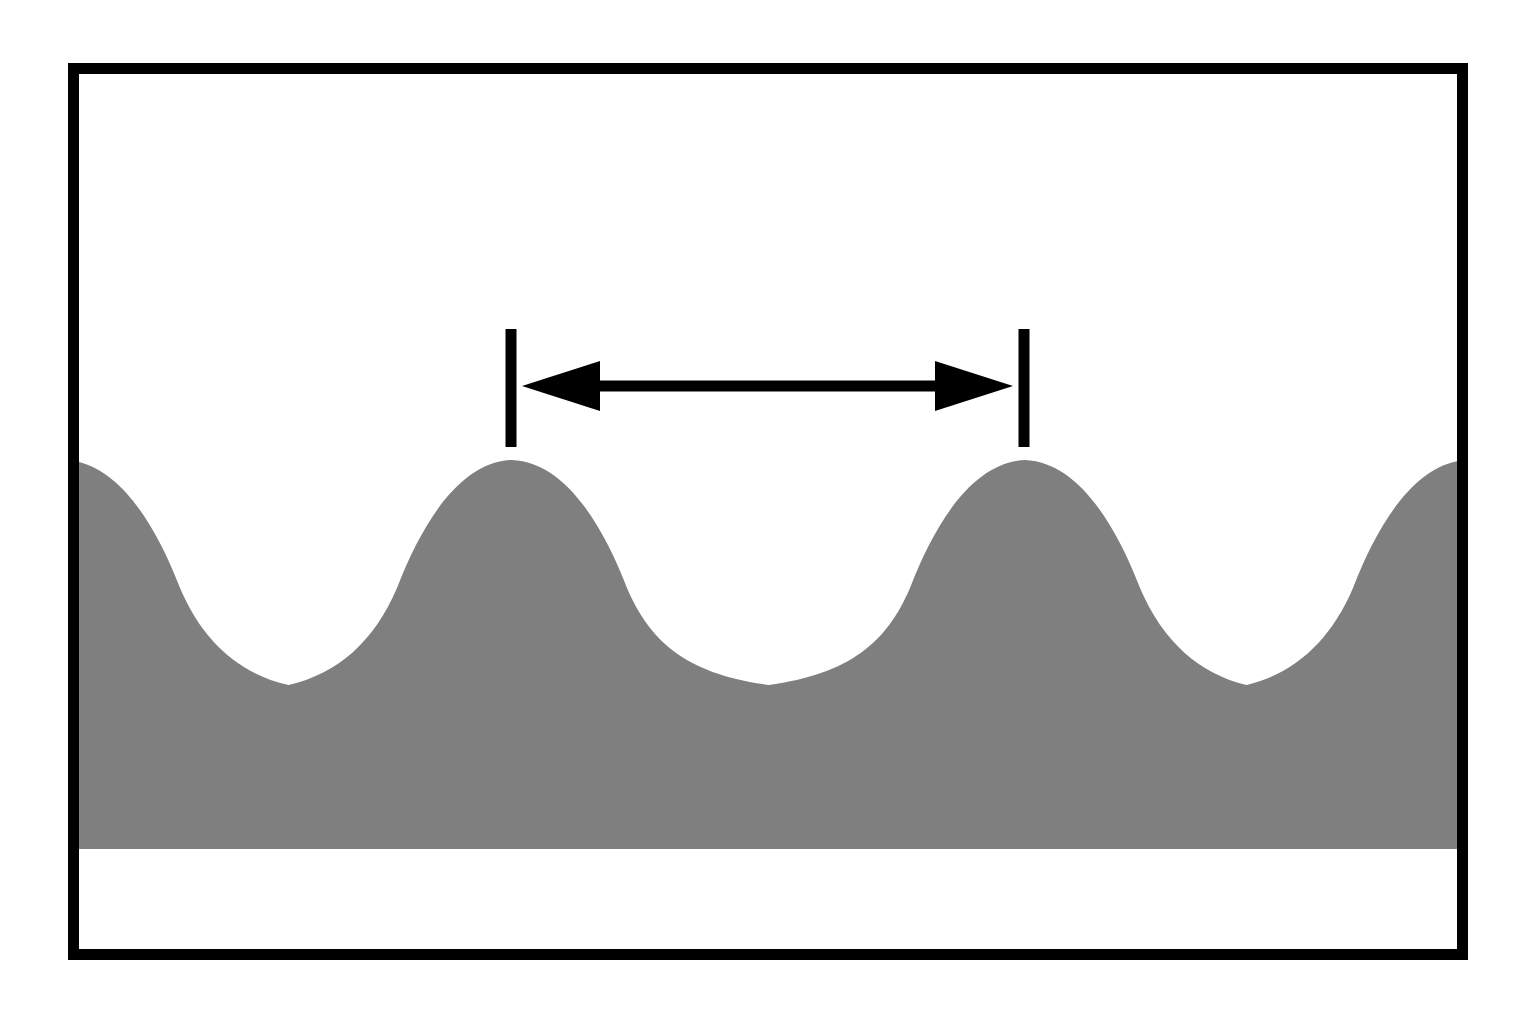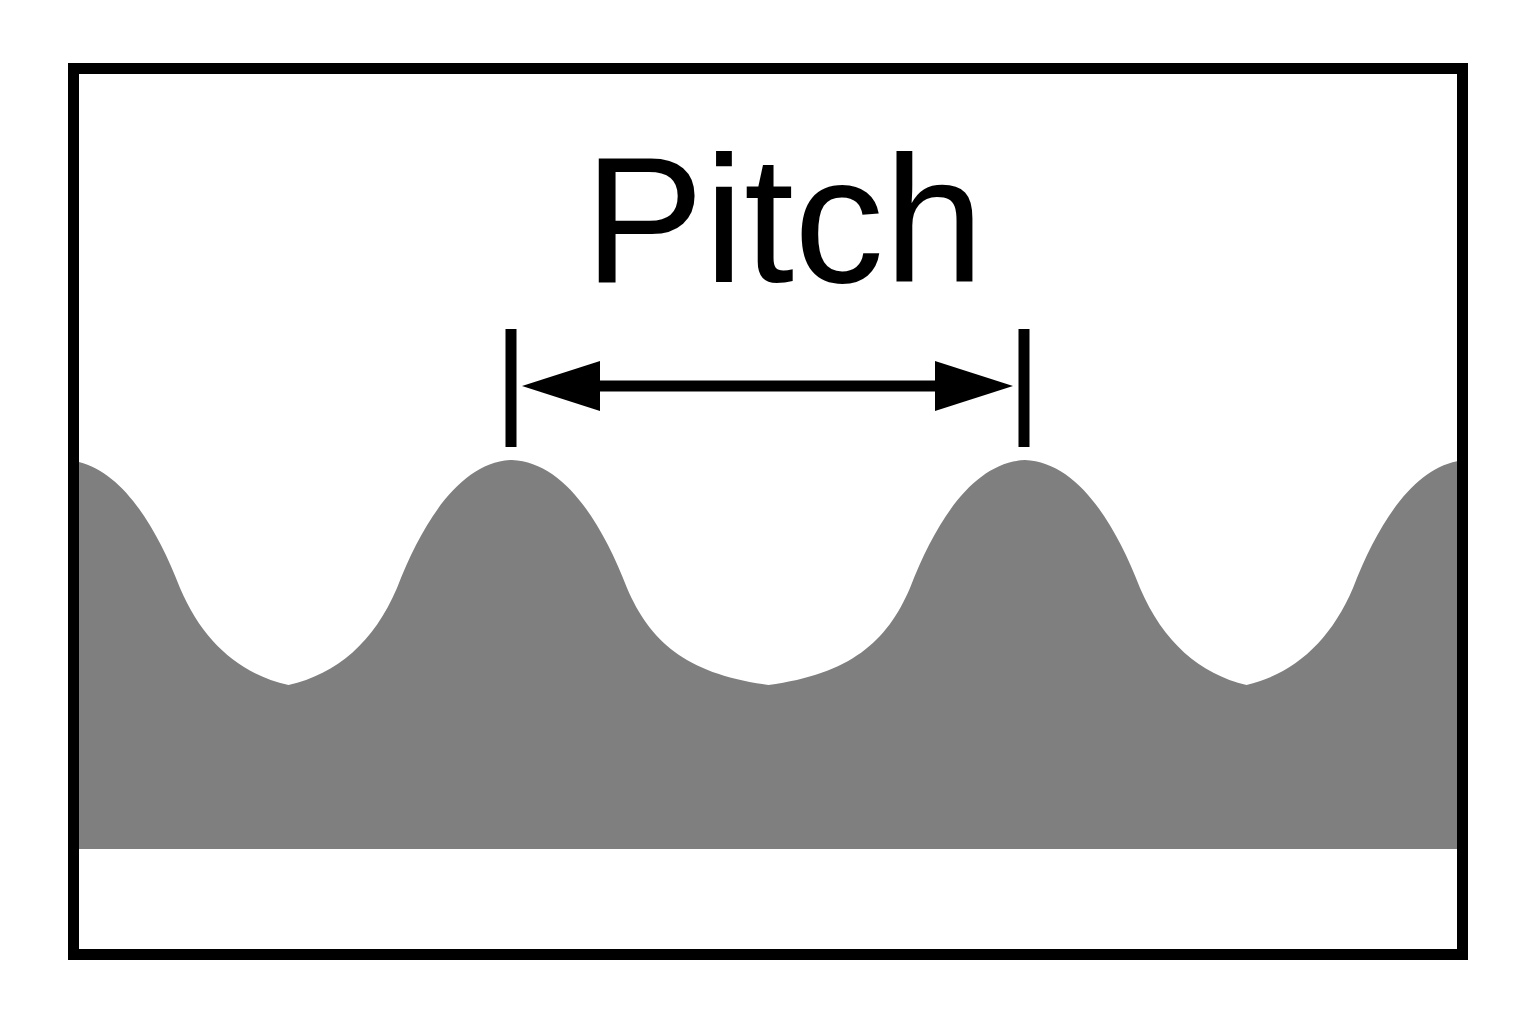--- a/index.html
+++ b/index.html
@@ -56,15 +56,14 @@
 
     <g>
       <line x1="511" y1="329" x2="511" y2="447" stroke="#000000" stroke-width="11"></line>
       <line x1="1024" y1="329" x2="1024" y2="447" stroke="#000000" stroke-width="11"></line>
       <line x1="590" y1="386" x2="945" y2="386" stroke="#000000" stroke-width="11"></line>
       <polygon points="522,386 600,361 600,411" fill="#000000"></polygon>
       <polygon points="1013,386 935,361 935,411" fill="#000000"></polygon>
     </g>
   </svg>
 
-  <div class="pitch-label" style="color: rgb(0, 0, 0);">Pitch</div>
 
 </div>
 
 </body></html>

